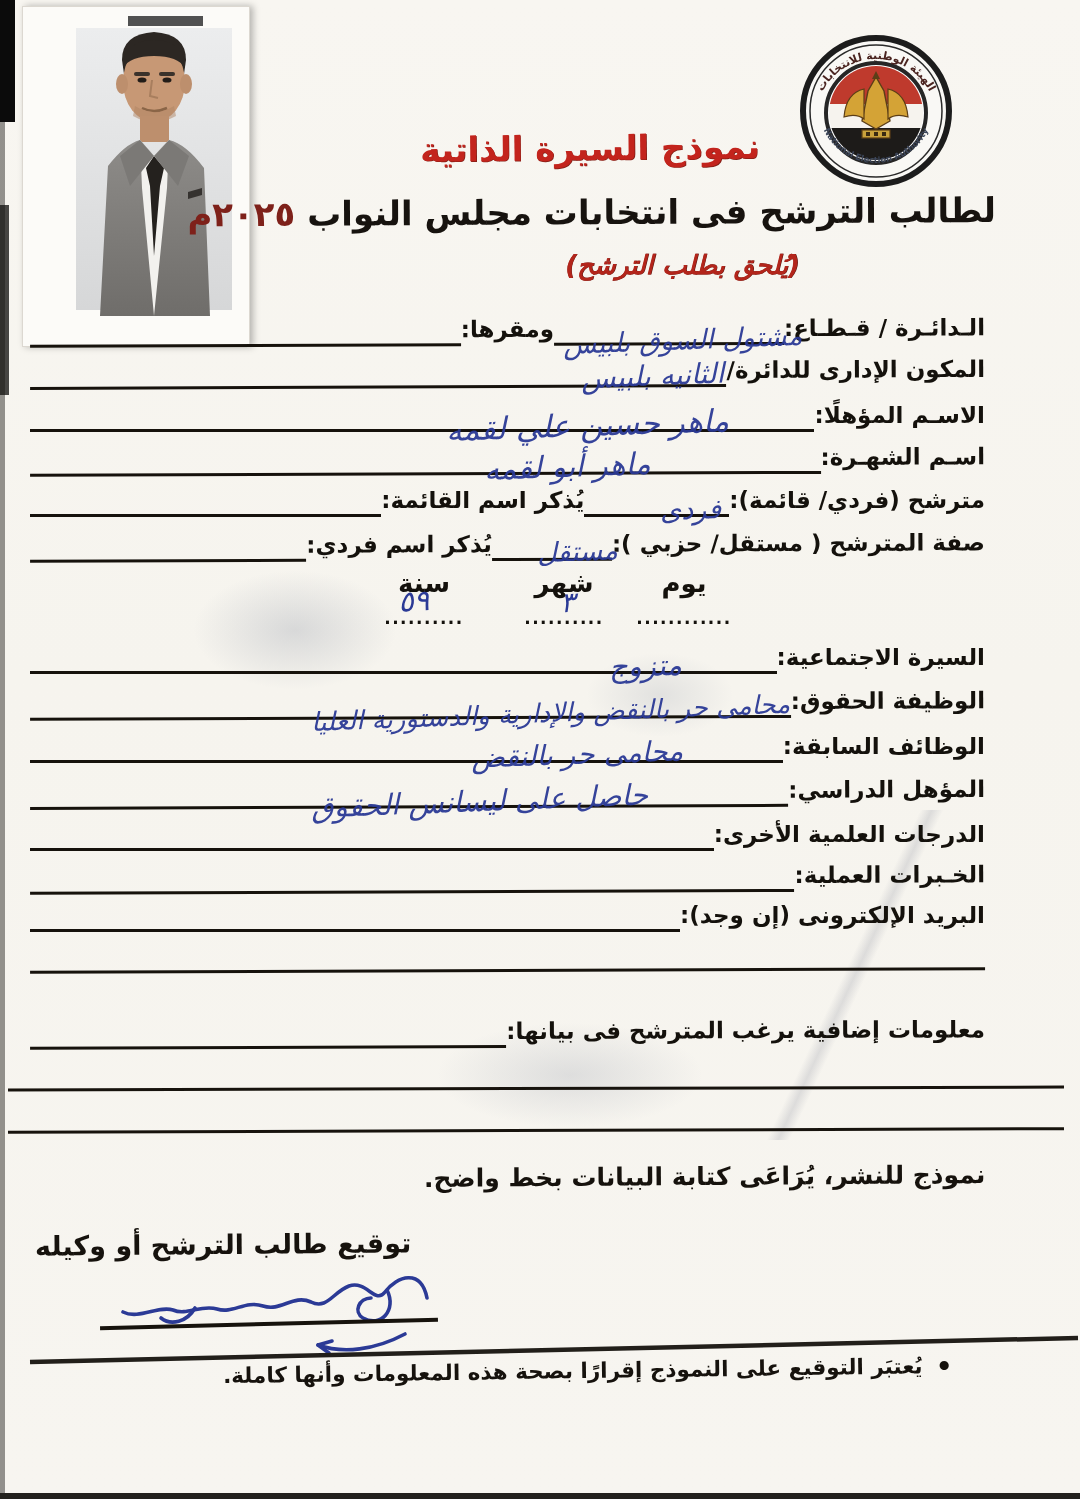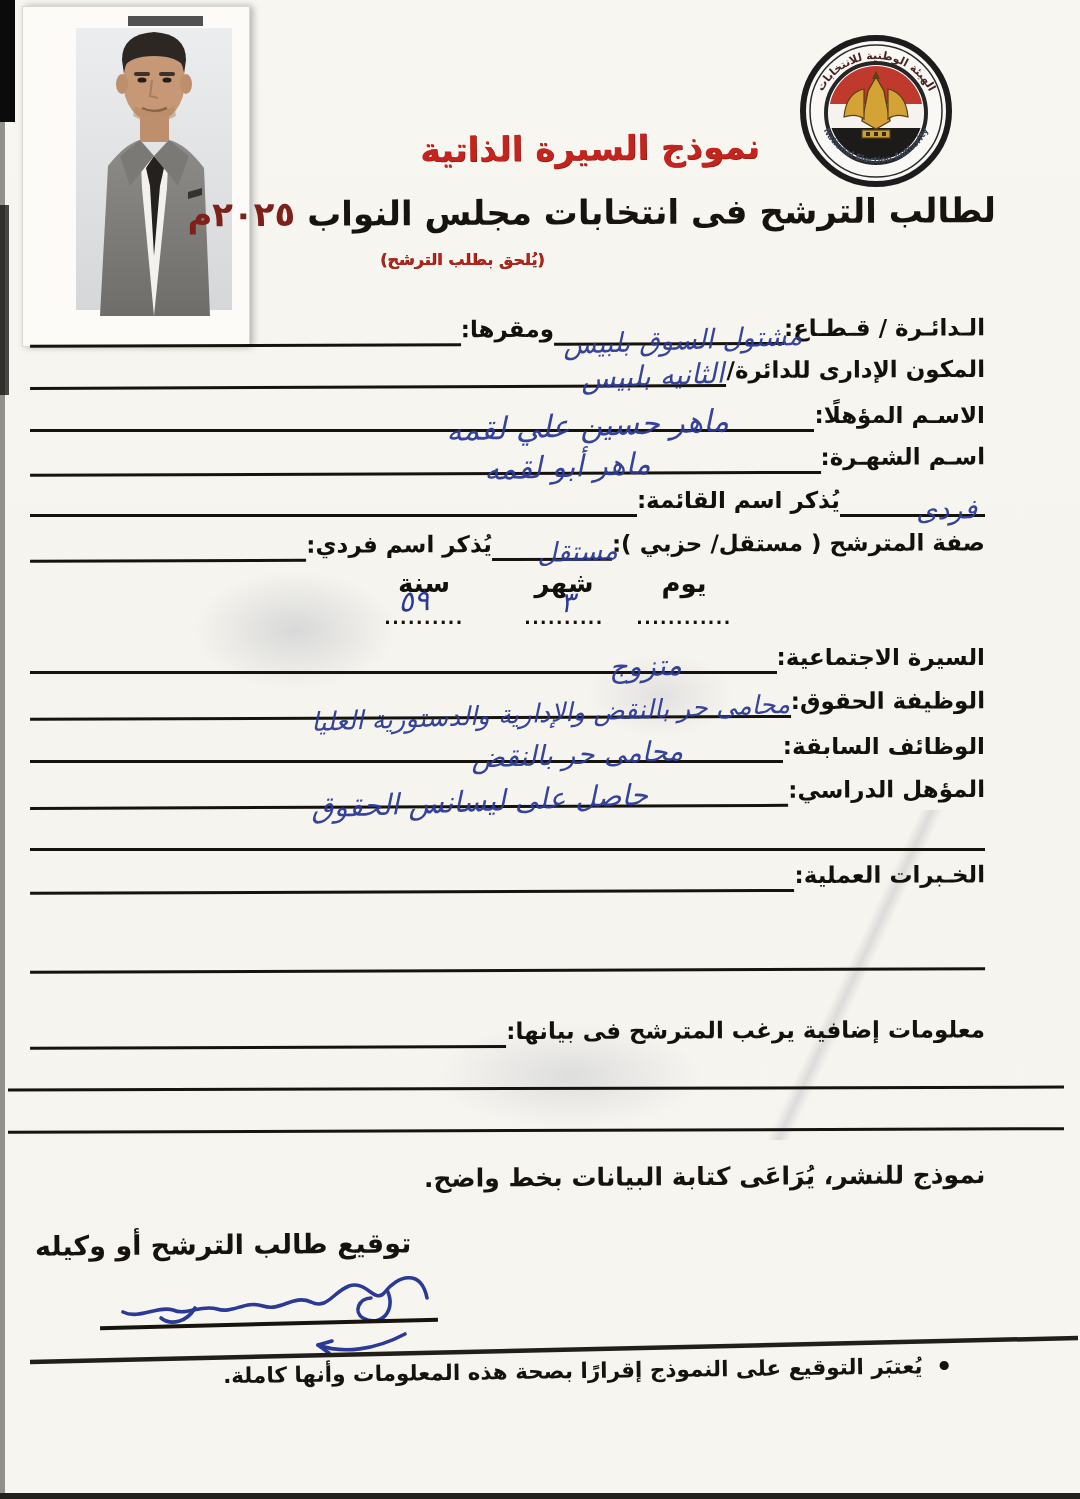--- a/index.html
+++ b/index.html
@@ -28,22 +28,22 @@
   
   .seal{position:absolute;left:798px;top:33px;width:156px;height:156px;}
   .seal svg{filter:blur(.55px);}
   
   .title1{position:absolute;top:128px;left:330px;width:520px;text-align:center;
     font-size:34px;font-weight:bold;color:#c3241d;white-space:nowrap;
     transform:rotate(-.6deg);text-shadow:.6px .6px 0 #801d15;}
   .title2{position:absolute;top:192px;left:248px;width:748px;text-align:center;
     font-size:34px;font-weight:bold;color:#17130f;white-space:nowrap;transform:rotate(-.3deg);}
   .title2 .year{color:#7e211a;}
-  .title3{position:absolute;top:250px;left:380px;width:420px;text-align:left;
-    font-size:16px;font-weight:bold;color:#b3251b;white-space:nowrap;text-shadow:.4px .4px 0 #4c120d;}
+  .title3{position:absolute;top:250px;left:380px;width:420px;text-align:right;
+    font-size:26px;font-weight:bold;color:#b3251b;white-space:nowrap;text-shadow:.4px .4px 0 #4c120d;font-style:italic;}
   
   .row{position:absolute;right:95px;left:30px;height:42px;display:flex;align-items:flex-end;}
   .lbl{font-weight:bold;font-size:23px;white-space:nowrap;color:#14110c;line-height:1.3;padding-bottom:1px;}
   .seg{position:relative;border-bottom:3px solid #16120c;height:100%;}
   .grow{flex:1 1 auto;}
   .hw{position:absolute;bottom:-11px;color:#2b3a96;white-space:nowrap;font-style:italic;
       font-weight:normal;transform:rotate(-2deg);opacity:.95;}
   .full-line{position:absolute;left:8px;right:16px;height:3px;background:#17130d;}
   
   .age{position:absolute;top:568px;left:0;right:0;height:66px;}
@@ -182,20 +182,21 @@
   </div>
 
   <div class="row" style="top:433px;transform:rotate(-.2deg)">
     <span class="lbl">اسـم الشهـرة:</span>
     <span class="seg grow">
       <i class="hw" style="right:170px;font-size:30px;bottom:-12px">ماهر أبو لقمه</i>
     </span>
   </div>
 
   <div class="row" style="top:475px">
+    <span class="lbl">مترشح (فردي/ قائمة):</span>
     <span class="seg" style="width:145px">
       <i class="hw" style="right:8px;font-size:27px">فردى</i>
     </span>
     <span class="lbl">يُذكر اسم القائمة:</span>
     <span class="seg grow"></span>
   </div>
 
   <div class="row" style="top:519px;transform:rotate(-.2deg)">
     <span class="lbl">صفة المترشح ( مستقل/ حزبي ):</span>
     <span class="seg" style="width:120px">
@@ -244,28 +245,33 @@
   </div>
 
   <div class="row" style="top:766px;transform:rotate(-.25deg)">
     <span class="lbl">المؤهل الدراسي:</span>
     <span class="seg grow">
       <i class="hw" style="right:140px;font-size:29px;bottom:-13px">حاصل على ليسانس الحقوق</i>
     </span>
   </div>
 
   <div class="row" style="top:809px">
+    <span class="lbl">الدرجات العلمية الأخرى:</span>
     <span class="seg grow"></span>
   </div>
 
   <div class="row" style="top:851px;transform:rotate(-.2deg)">
     <span class="lbl">الخـبرات العملية:</span>
     <span class="seg grow"></span>
   </div>
 
+  <div class="row" style="top:890px">
+    <span class="lbl">البريد الإلكترونى (إن وجد):</span>
+    <span class="seg grow"></span>
+  </div>
 
   <div class="row" style="top:930px;transform:rotate(-.2deg)">
     <span class="seg grow"></span>
   </div>
 
 
   <div class="row" style="top:1006px;transform:rotate(-.2deg)">
     <span class="lbl">معلومات إضافية يرغب المترشح فى بيانها:</span>
     <span class="seg grow"></span>
   </div>

